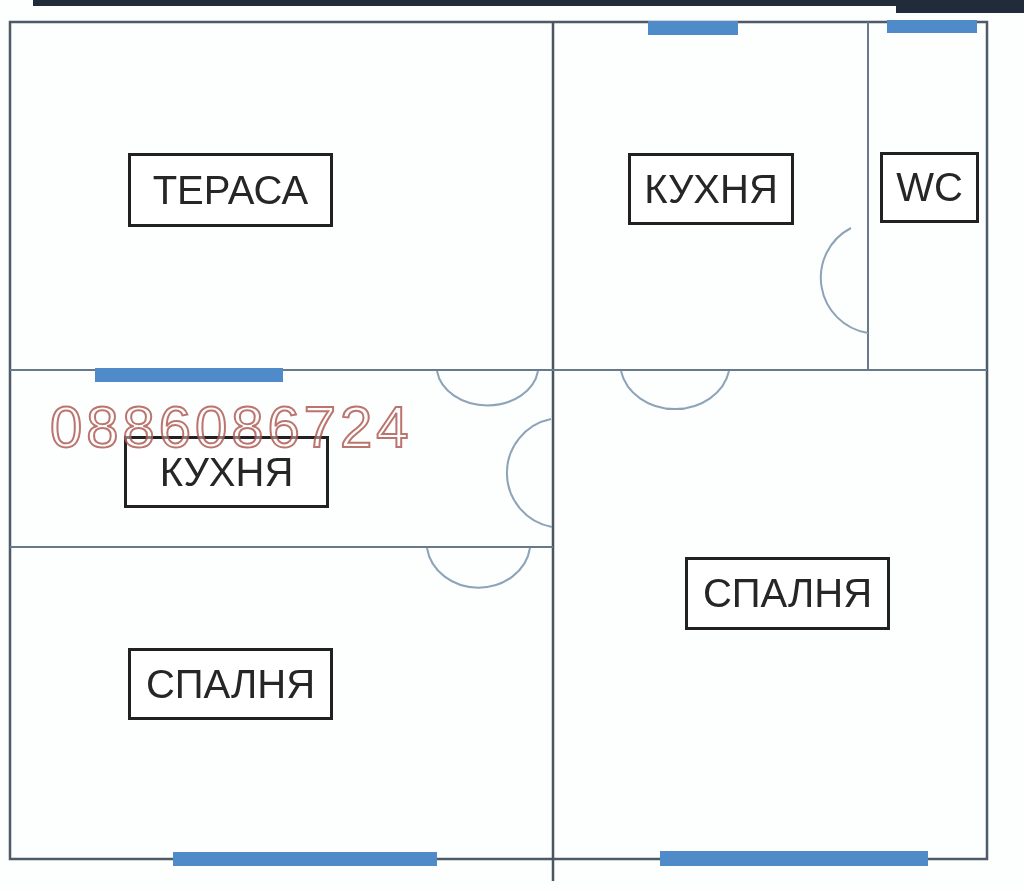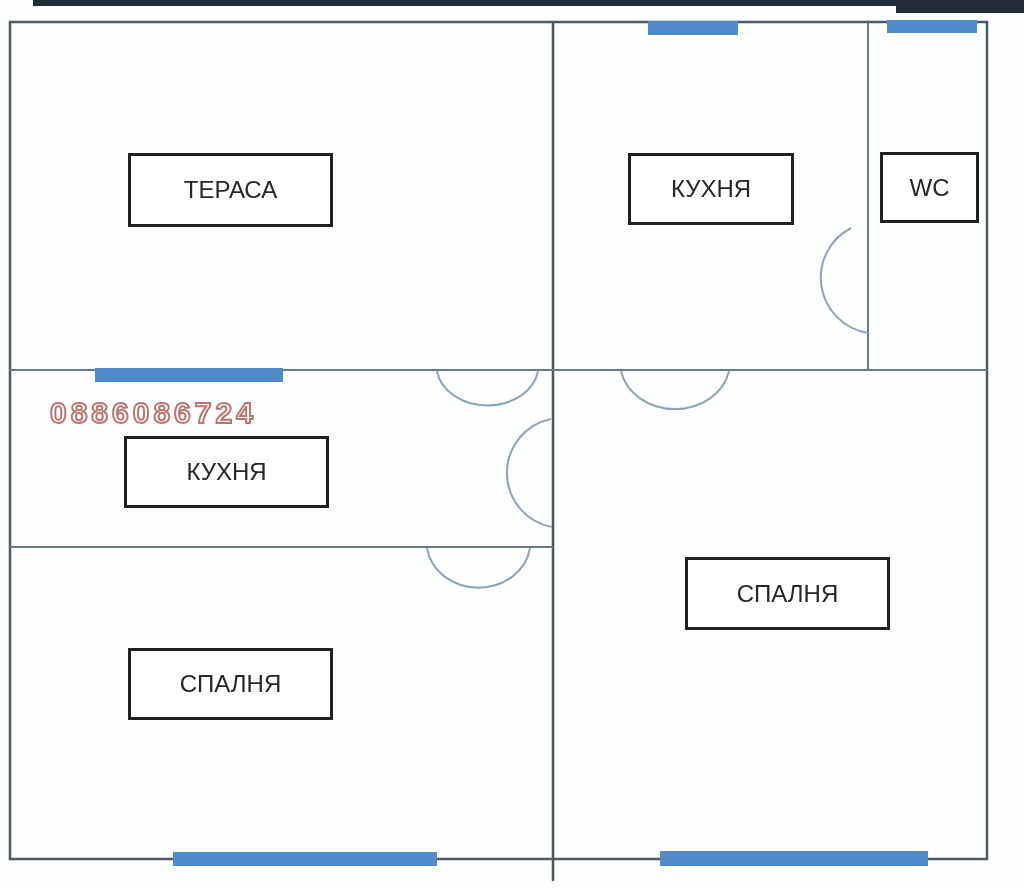--- a/index.html
+++ b/index.html
@@ -29,38 +29,38 @@
 
   .room-label {
     position: absolute;
     z-index: 2;
     background: #ffffff;
     border: 3px solid var(--c-label_border, #212121);
     box-sizing: border-box;
     display: flex;
     align-items: center;
     justify-content: center;
-    font-size: 24px;
+    font-size: 40px;
     color: var(--c-label_text, #262626);
     white-space: nowrap;
   }
   .lbl-terasa        { left: 128px; top: 153px; width: 205px; height: 74px; }
   .lbl-banya         { left: 628px; top: 153px; width: 166px; height: 72px; }
   .lbl-wc            { left: 880px; top: 152px; width:  99px; height: 71px; }
   .lbl-kuhnya        { left: 124px; top: 436px; width: 205px; height: 72px; }
   .lbl-spalnya-east  { left: 685px; top: 557px; width: 205px; height: 73px; }
   .lbl-spalnya-south { left: 128px; top: 648px; width: 205px; height: 72px; }
 
   .watermark {
     position: absolute;
     z-index: 3;
     left: 50px;
     top: 398px;
-    font-size: 30px;
-    font-weight: 700;
+    font-size: 58px;
+    font-weight: 400;
     letter-spacing: 4px;
     line-height: 1;
     color: rgba(255, 255, 255, 0.5);
     -webkit-text-stroke: 2px var(--c-watermark, #b05d55);
     opacity: 0.85;
     white-space: nowrap;
     pointer-events: none;
   }
 </style>
 </head>

